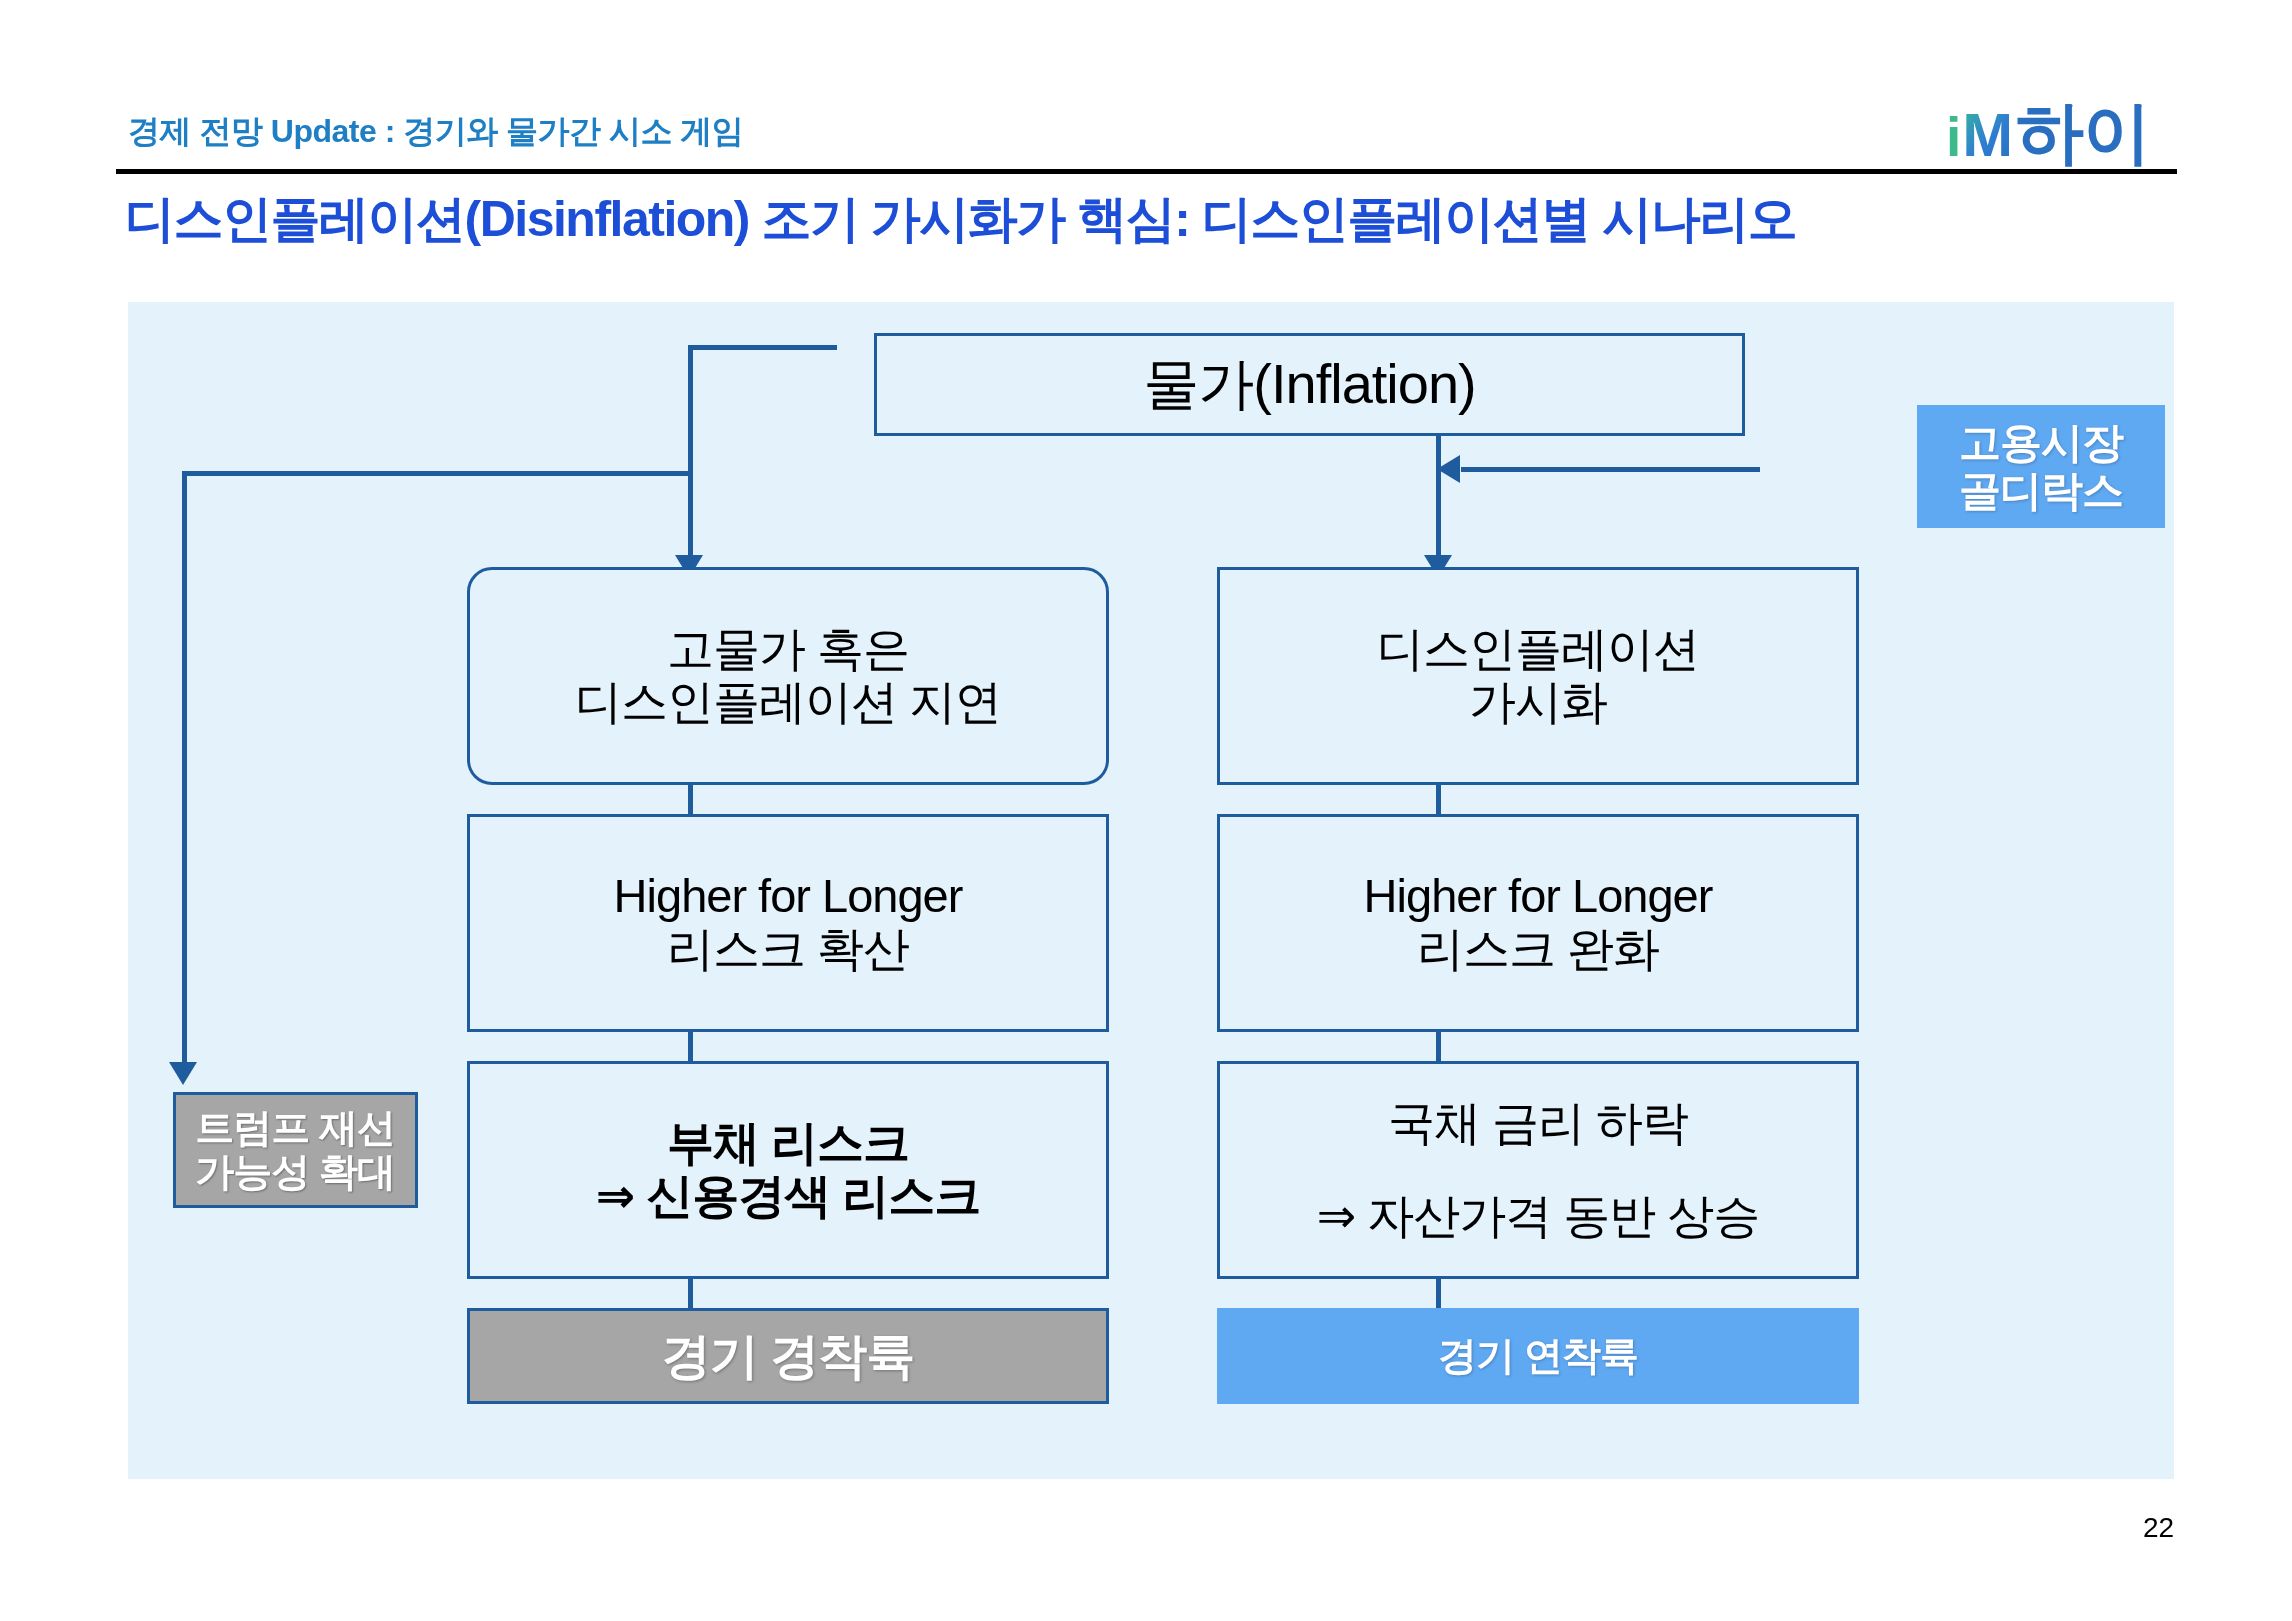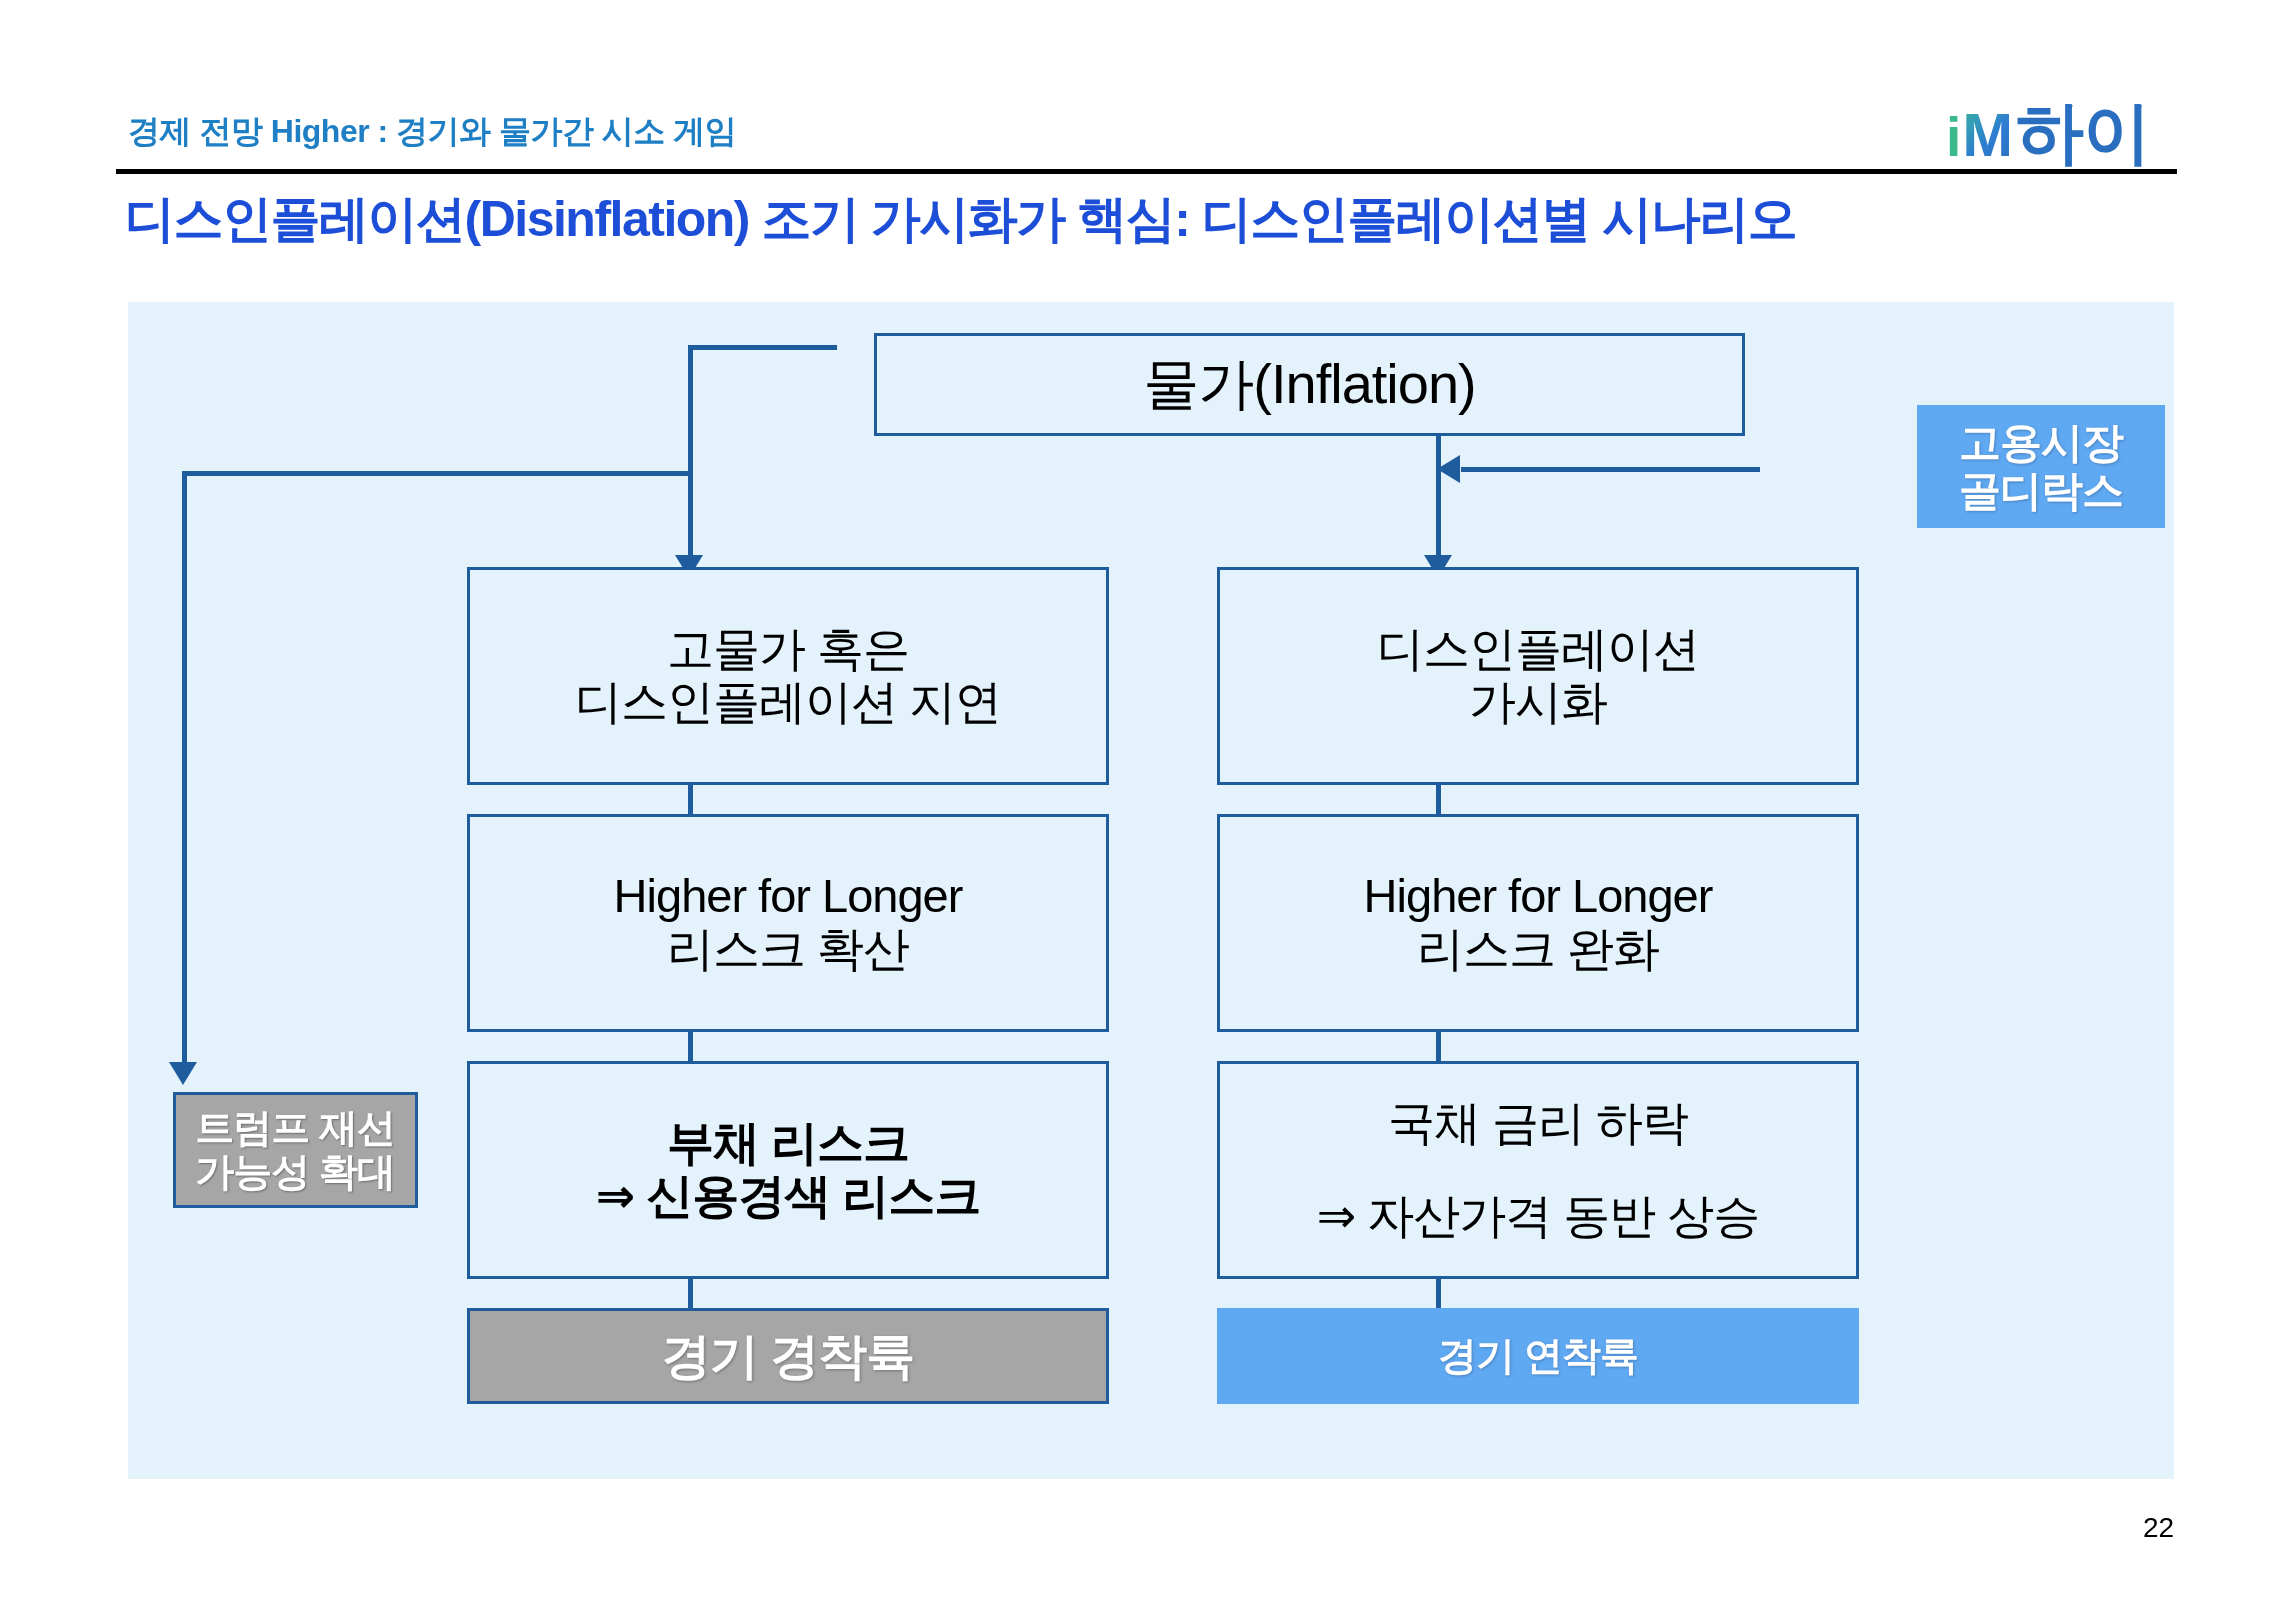--- a/index.html
+++ b/index.html
@@ -176,21 +176,21 @@
     top: 1512px;
     font-size: 28px;
     color: #000000;
   }
 </style>
 </head>
 <body>
 
 <div id="slide">
 
-  <div id="header-kicker">경제 전망 Higher : 경기와 물가간 시소 게임</div>
+  <div id="header-kicker">경제 전망 Update : 경기와 물가간 시소 게임</div>
 
   <div id="logo">
     <span class="logo-i">i</span>
     <span class="logo-m">M</span>
     <span class="logo-ko">하이</span>
   </div>
 
   <div id="header-rule"></div>
 
   <div id="page-title">디스인플레이션(Disinflation) 조기 가시화가 핵심: 디스인플레이션별 시나리오</div>
@@ -235,21 +235,21 @@
 
     <div class="node outline" style="left:714px; top:31px; width:871px; height:103px; font-size:56px;">
       <span class="ln">물가(Inflation)</span>
     </div>
 
     <div class="node blue-side" style="left:1757px; top:103px; width:248px; height:123px;">
       <span class="ln">고용시장</span>
       <span class="ln">골디락스</span>
     </div>
 
-    <div class="node outline" style="left:307px; top:265px; width:642px; height:218px;">
+    <div class="node outline" style="left:307px; top:265px; width:642px; height:218px;border-radius:25px;">
       <span class="ln">고물가 혹은</span>
       <span class="ln">디스인플레이션 지연</span>
     </div>
 
     <div class="node outline" style="left:307px; top:512px; width:642px; height:218px;">
       <span class="ln">Higher for Longer</span>
       <span class="ln">리스크 확산</span>
     </div>
 
     <div class="node outline" style="left:307px; top:759px; width:642px; height:218px;font-weight:bold;">

